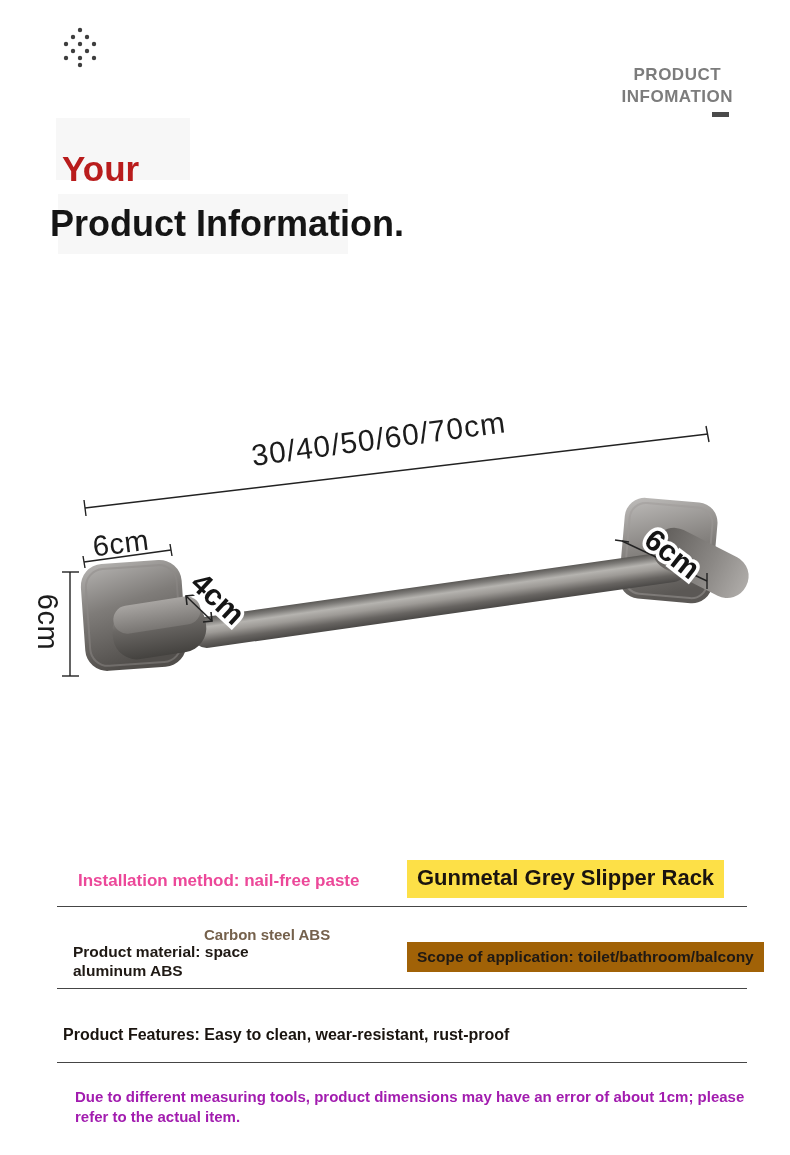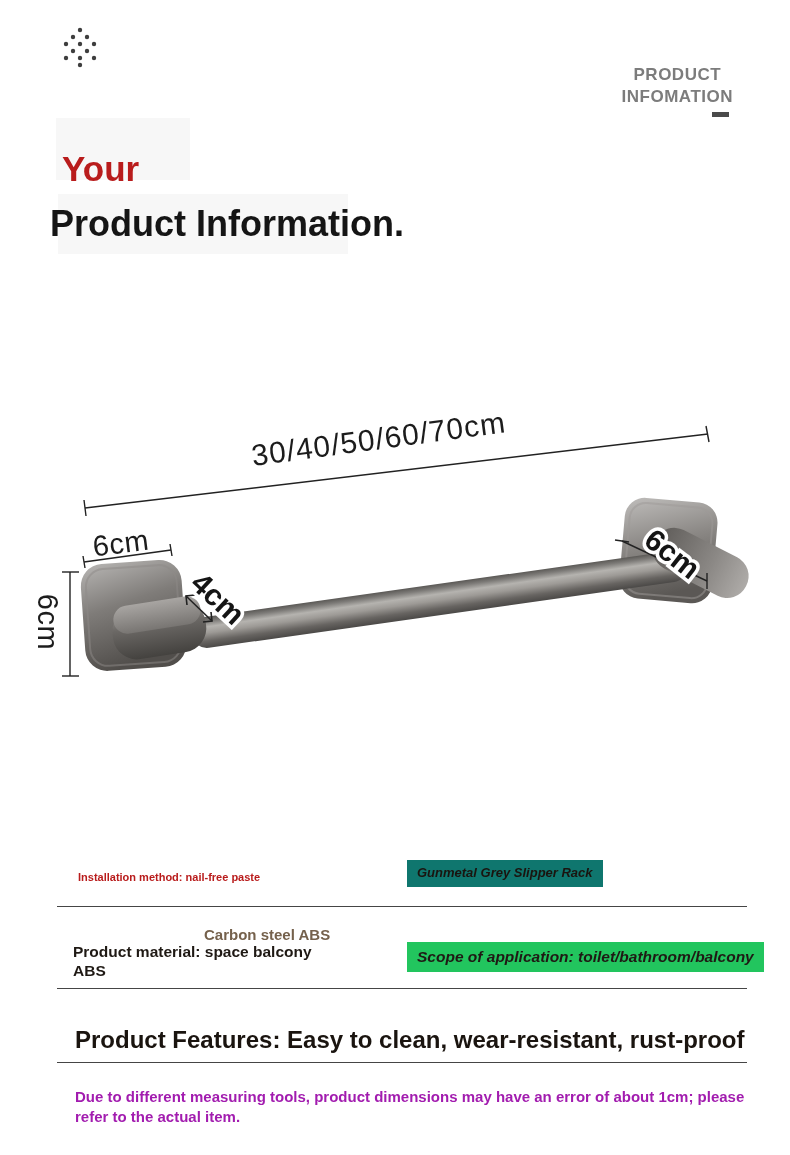--- a/index.html
+++ b/index.html
@@ -27,28 +27,28 @@
   
   .figure { left:0; top:0; width:790px; height:1155px; }
   svg text { font-family:"Liberation Sans", sans-serif; fill:#1c1c1c; }
   .dim-label { font-size:30px; letter-spacing:1px; }
   .dim-label-sm { font-size:29px; letter-spacing:.5px; }
   .dim-outlined { font-size:30px; font-weight:600; fill:#141414;
                   stroke:#ffffff; stroke-width:7px; paint-order:stroke; }
 
   
   .cell { font-weight:700; }
-  .r1-left  { left:78px;  top:871px; font-size:11px; color:#b91c1c; }
-  .r1-right { left:407px; top:860px; font-size:13px; color:#1a140f;
-              background:#0f766e; padding:5px 10px 7px;font-style:italic; }
+  .r1-left  { left:78px;  top:871px; font-size:17px; color:#ec4899; }
+  .r1-right { left:407px; top:860px; font-size:22px; color:#1a140f;
+              background:#fde047; padding:5px 10px 7px; }
   .r2-corr  { left:204px; top:926px; font-size:15px; color:#75614c;text-align:center; }
   .r2-left  { left:73px;  top:943px; width:240px; font-size:15.5px; line-height:18.5px; color:#1f1914; }
   .r2-right { left:407px; top:942px; font-size:15.5px; color:#1f1914;
-              background:#22c55e; padding:6px 10px;font-style:italic; }
-  .r3       { left:75px;  top:1026px; font-size:24px; color:#1a140f; }
+              background:#a16207; padding:6px 10px; }
+  .r3       { left:63px;  top:1026px; font-size:16px; color:#1a140f; }
   .rule { left:57px; width:690px; height:0; border-top:1px solid #454545; }
   .rule-1 { top:906px; } .rule-2 { top:988px; } .rule-3 { top:1062px; }
   .disclaimer { left:75px; top:1087px; width:700px; font-size:15px; font-weight:700;
                 line-height:19.5px; color:#a21caf; }
 </style>
 </head>
 <body>
 
 <svg class="abs dots-icon" viewBox="0 0 40 44">
   <g fill="#3e3e3e">
@@ -167,20 +167,20 @@
     <line x1="707" y1="573" x2="707" y2="589"></line>
   </g>
   <text class="dim-outlined" x="666" y="562" text-anchor="middle" transform="rotate(38 666 562)">6cm</text>
 </svg>
 
 <div class="abs cell r1-left">Installation method: nail-free paste</div>
 <div class="abs cell r1-right">Gunmetal Grey Slipper Rack</div>
 <div class="abs rule rule-1"></div>
 
 <div class="abs cell r2-corr">Carbon steel ABS</div>
-<div class="abs cell r2-left">Product material: space balcony ABS</div>
+<div class="abs cell r2-left">Product material: space aluminum ABS</div>
 <div class="abs cell r2-right">Scope of application: toilet/bathroom/balcony</div>
 <div class="abs rule rule-2"></div>
 
 <div class="abs cell r3">Product Features: Easy to clean, wear-resistant, rust-proof</div>
 <div class="abs rule rule-3"></div>
 
 <div class="abs disclaimer">Due to different measuring tools, product dimensions may have an error of about 1cm; please refer to the actual item.</div>
 
 </body></html>

